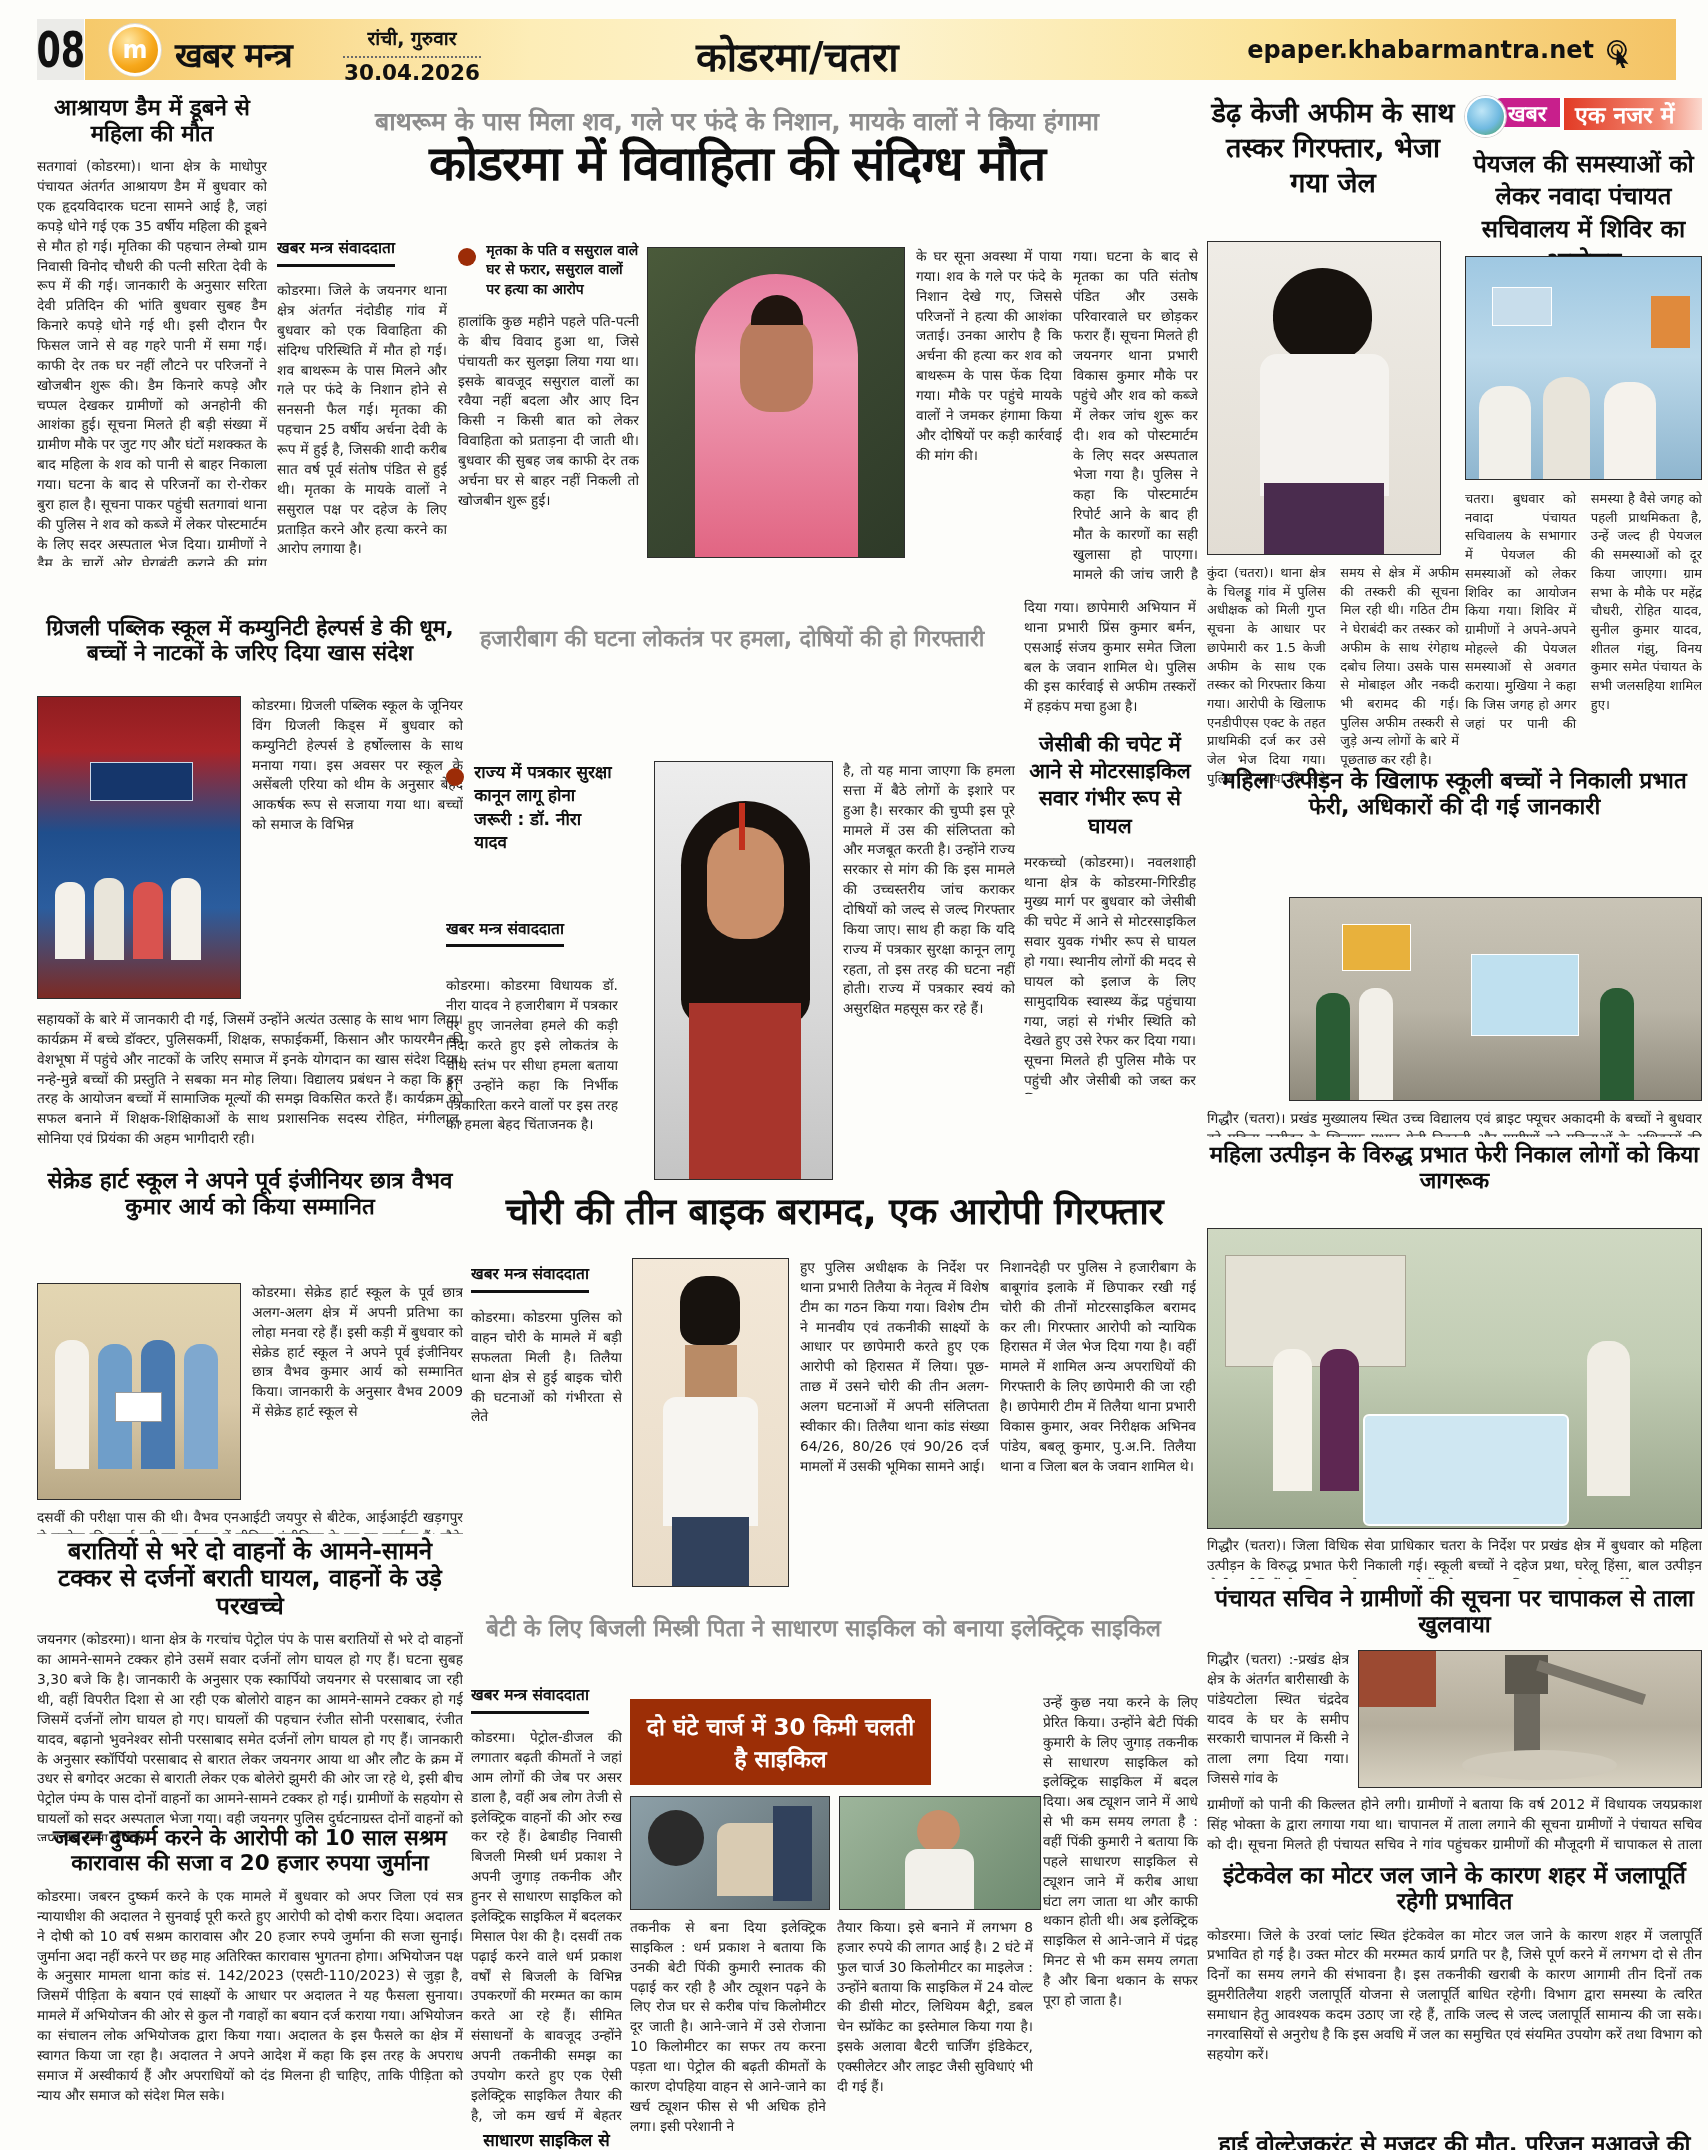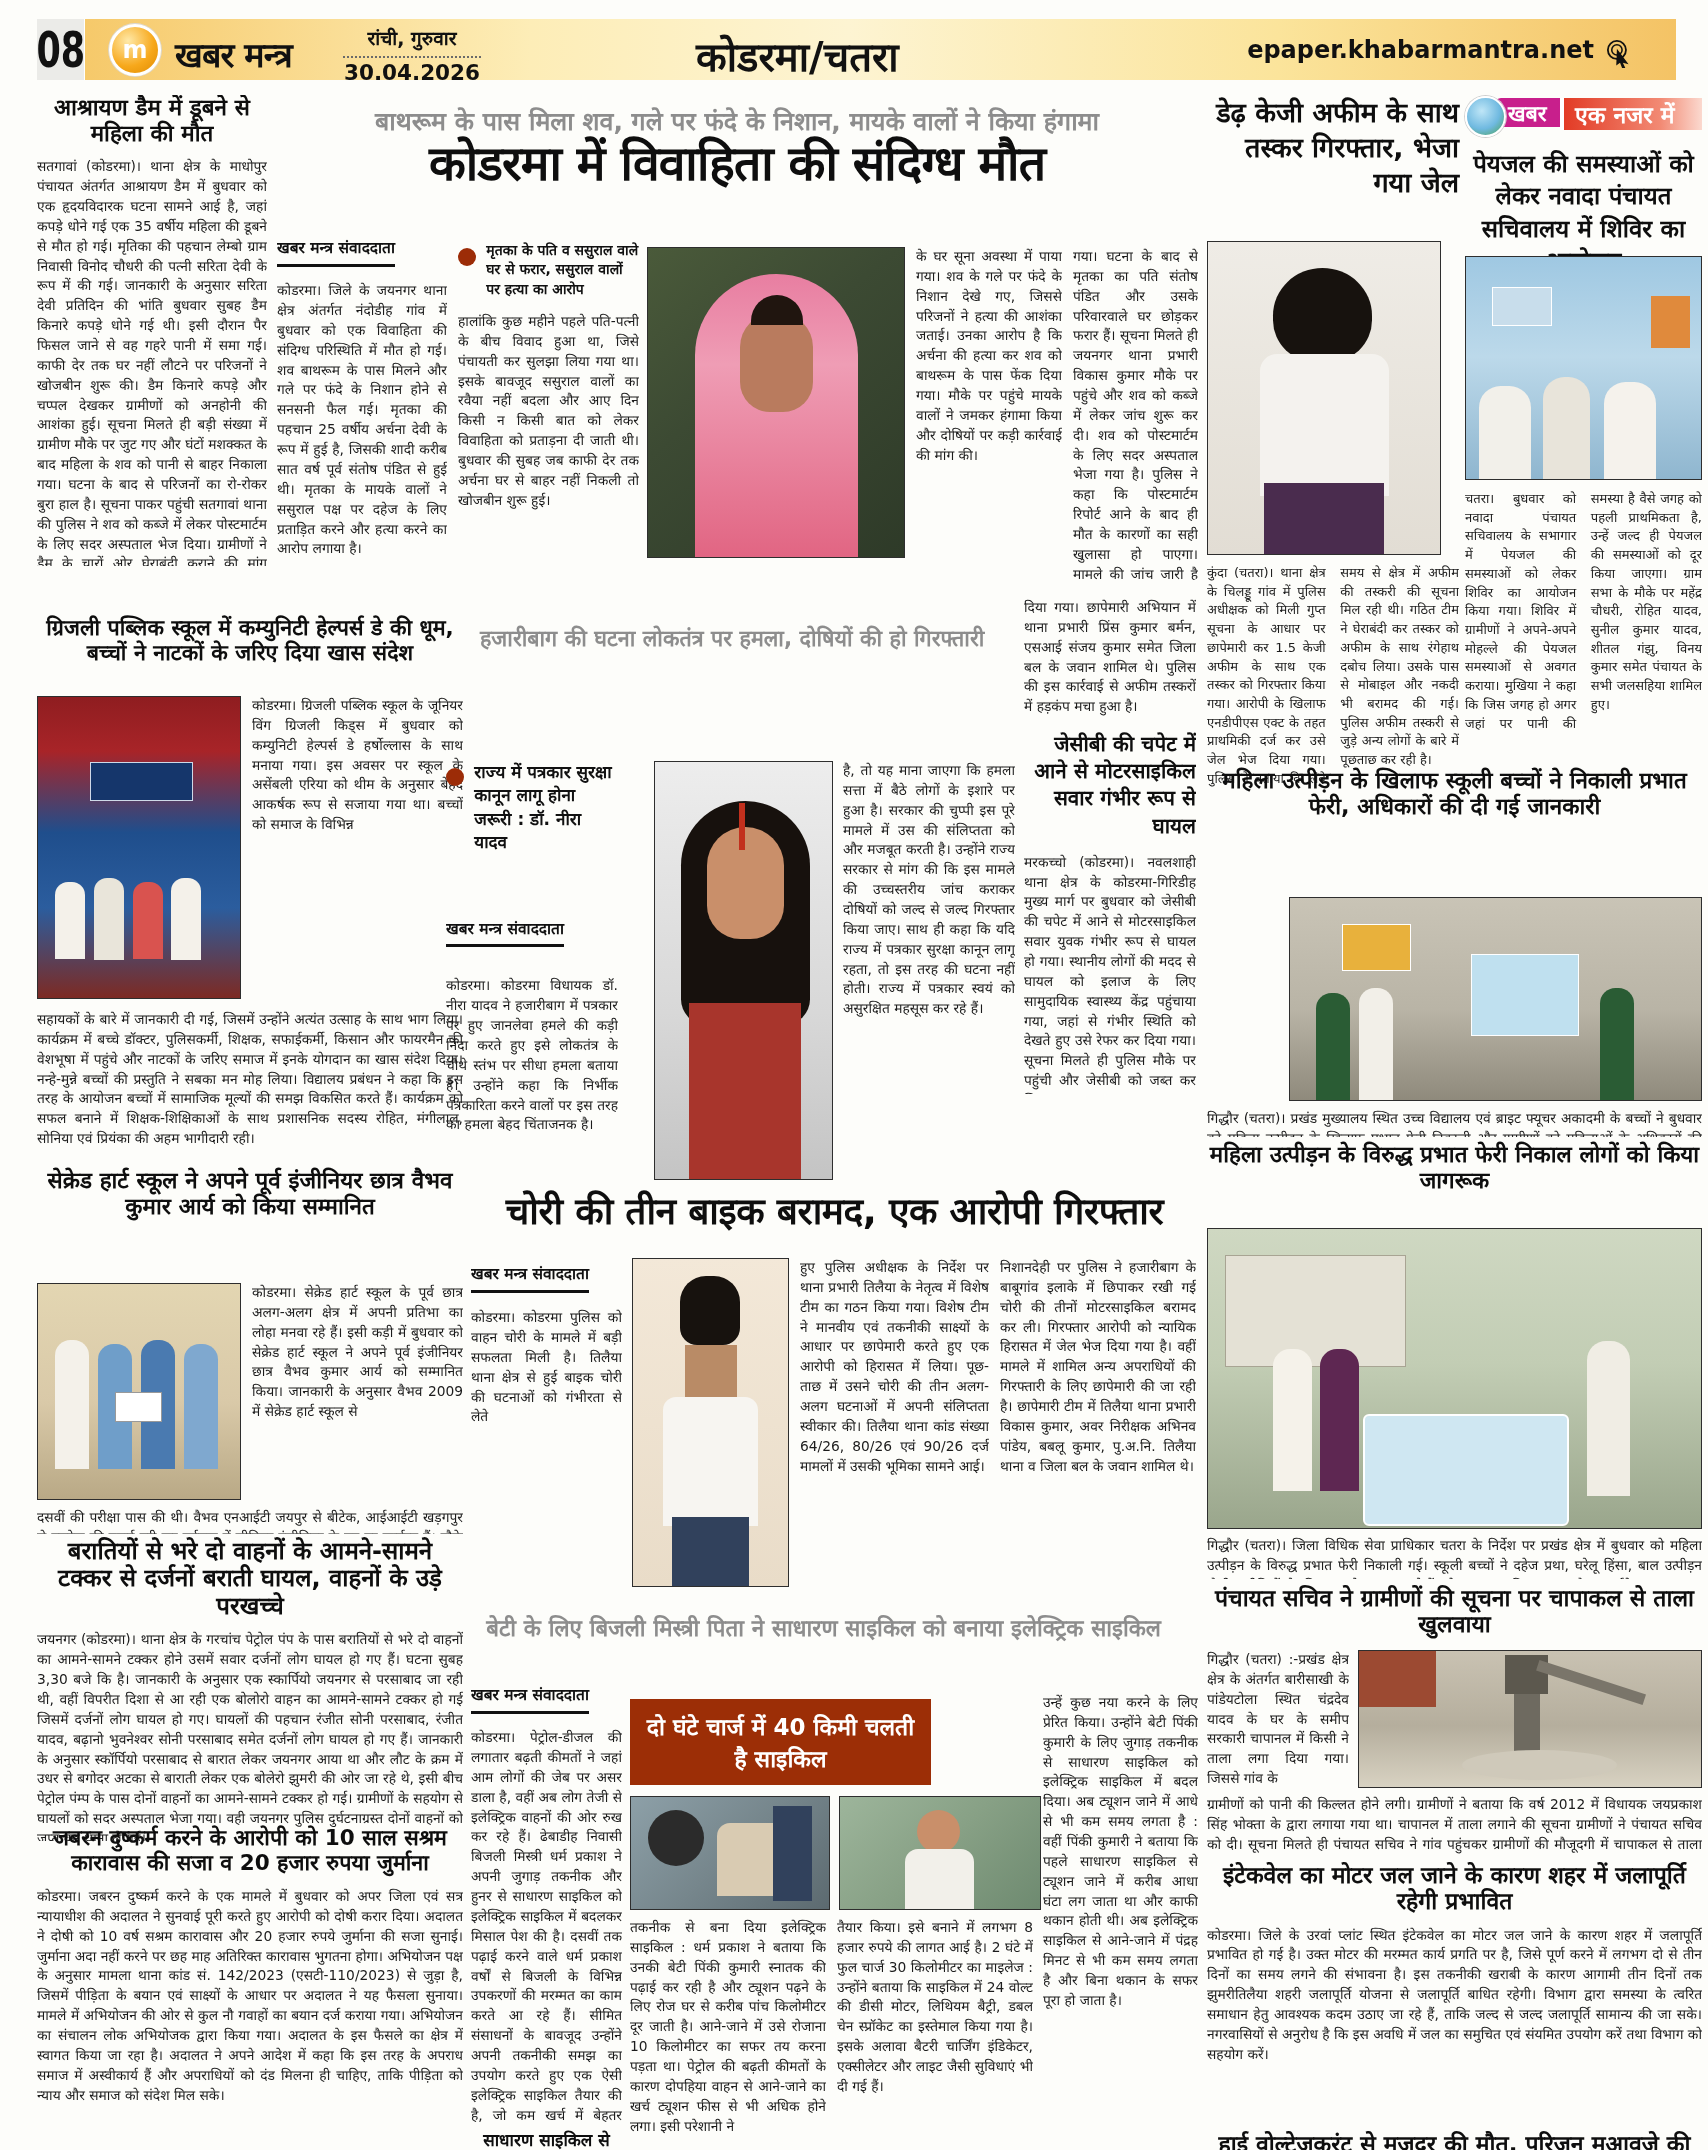--- a/index.html
+++ b/index.html
@@ -1,20 +1,20 @@
 <!DOCTYPE html>
 <html style="font-size:6.9px"><head>
 <meta charset="utf-8">
 <style>
   *{margin:0;padding:0;box-sizing:border-box}
   html,body{background:#9a9a9a}
   .page{position:relative;width:1708px;height:2742px;background:#fdfdfa;font-family:"DejaVu Sans",sans-serif;color:#111;overflow:hidden}
   .abs{position:absolute}
   .hl{font-weight:bold;color:#0e0e0e;text-align:center;line-height:1.14}
-  .hl-left{text-align:right}
+  .hl-left{text-align:center}
   .hl-gray{color:#8d8d8d}
   .body-txt{font-size:13.8px;line-height:1.44;text-align:justify;color:#1c1c1c;overflow:hidden}
   .body-sm{font-size:13px}
   .two-col{column-count:2;column-gap:14.6px}
   .byline{font-size:15.5px;font-weight:bold;display:inline-block;padding-bottom:6px;border-bottom:3.4px solid #111;line-height:1.2}
   .bullet{display:flex;gap:10.3px;align-items:flex-start}
   .bullet .dot{flex:0 0 18px;height:18px;border-radius:50%;background:#9c2c07;margin-top:6.9px}
   .bullet .txt{font-weight:bold;text-align:left;line-height:1.38}
   .photo{border:0.4px solid #2e2e2e}
   .redbox{background:#9c2e06;color:#fff;display:flex;align-items:center;justify-content:center;font-weight:bold;text-align:center}
@@ -232,21 +232,21 @@
 
   <div class="abs" style="left:471px;top:1615px;width:727px;height:570px">
     <div class="hl hl-gray" style="font-size:23px;transform:scaleX(.97);transform-origin:left;white-space:nowrap">बेटी के लिए बिजली मिस्त्री पिता ने साधारण साइकिल को बनाया इलेक्ट्रिक साइकिल</div>
   </div>
   <div class="abs" style="left:471px;top:1686px;width:151px;height:499px;overflow:hidden">
     <span class="byline">खबर मन्त्र संवाददाता</span>
     <div class="body-txt" style="margin-top:14.6px;height:396px">कोडरमा। पेट्रोल-डीजल की लगातार बढ़ती कीमतों ने जहां आम लोगों की जेब पर असर डाला है, वहीं अब लोग तेजी से इलेक्ट्रिक वाहनों की ओर रुख कर रहे हैं। ढेबाडीह निवासी बिजली मिस्त्री धर्म प्रकाश ने अपनी जुगाड़ तकनीक और हुनर से साधारण साइकिल को इलेक्ट्रिक साइकिल में बदलकर मिसाल पेश की है। दसवीं तक पढ़ाई करने वाले धर्म प्रकाश वर्षों से बिजली के विभिन्न उपकरणों की मरम्मत का काम करते आ रहे हैं। सीमित संसाधनों के बावजूद उन्होंने अपनी तकनीकी समझ का उपयोग करते हुए एक ऐसी इलेक्ट्रिक साइकिल तैयार की है, जो कम खर्च में बेहतर सुविधा दे रही है।</div>
     <div class="hl" style="font-size:17px;margin-top:6.9px">साधारण साइकिल से जुगाड़</div>
   </div>
   <div class="redbox abs" style="left:630px;top:1699px;width:301px;height:86px">
-    <span style="font-size:23px;padding:0 8.6px">दो घंटे चार्ज में 40 किमी चलती है साइकिल</span>
+    <span style="font-size:23px;padding:0 8.6px">दो घंटे चार्ज में 30 किमी चलती है साइकिल</span>
   </div>
   <div class="photo abs" style="left:630px;top:1796px;width:200px;height:114px;background:linear-gradient(135deg,#8da0a8 0%,#76868c 50%,#5c6a70 100%);overflow:hidden">
     <div style="position:absolute;left:17px;top:13px;width:56px;height:56px;background:#2b2b2b;border-radius:50%"></div>
     <div style="position:absolute;left:86px;top:26px;width:69px;height:73px;background:#d9cbb2;border-radius:13px 13px 0 0"></div>
     <div style="position:absolute;left:142px;top:8.6px;width:39px;height:95px;background:#31415c"></div>
   </div>
   <div class="photo abs" style="left:839px;top:1796px;width:202px;height:114px;background:linear-gradient(135deg,#9db59b 0%,#87a085 50%,#6e8a70 100%);overflow:hidden">
     <div style="position:absolute;left:77px;top:13px;width:43px;height:43px;background:#c98f6a;border-radius:50%"></div>
     <div style="position:absolute;left:65px;top:52px;width:69px;height:62px;background:#f2f0ea;border-radius:13px 13px 0 0"></div>
   </div>

